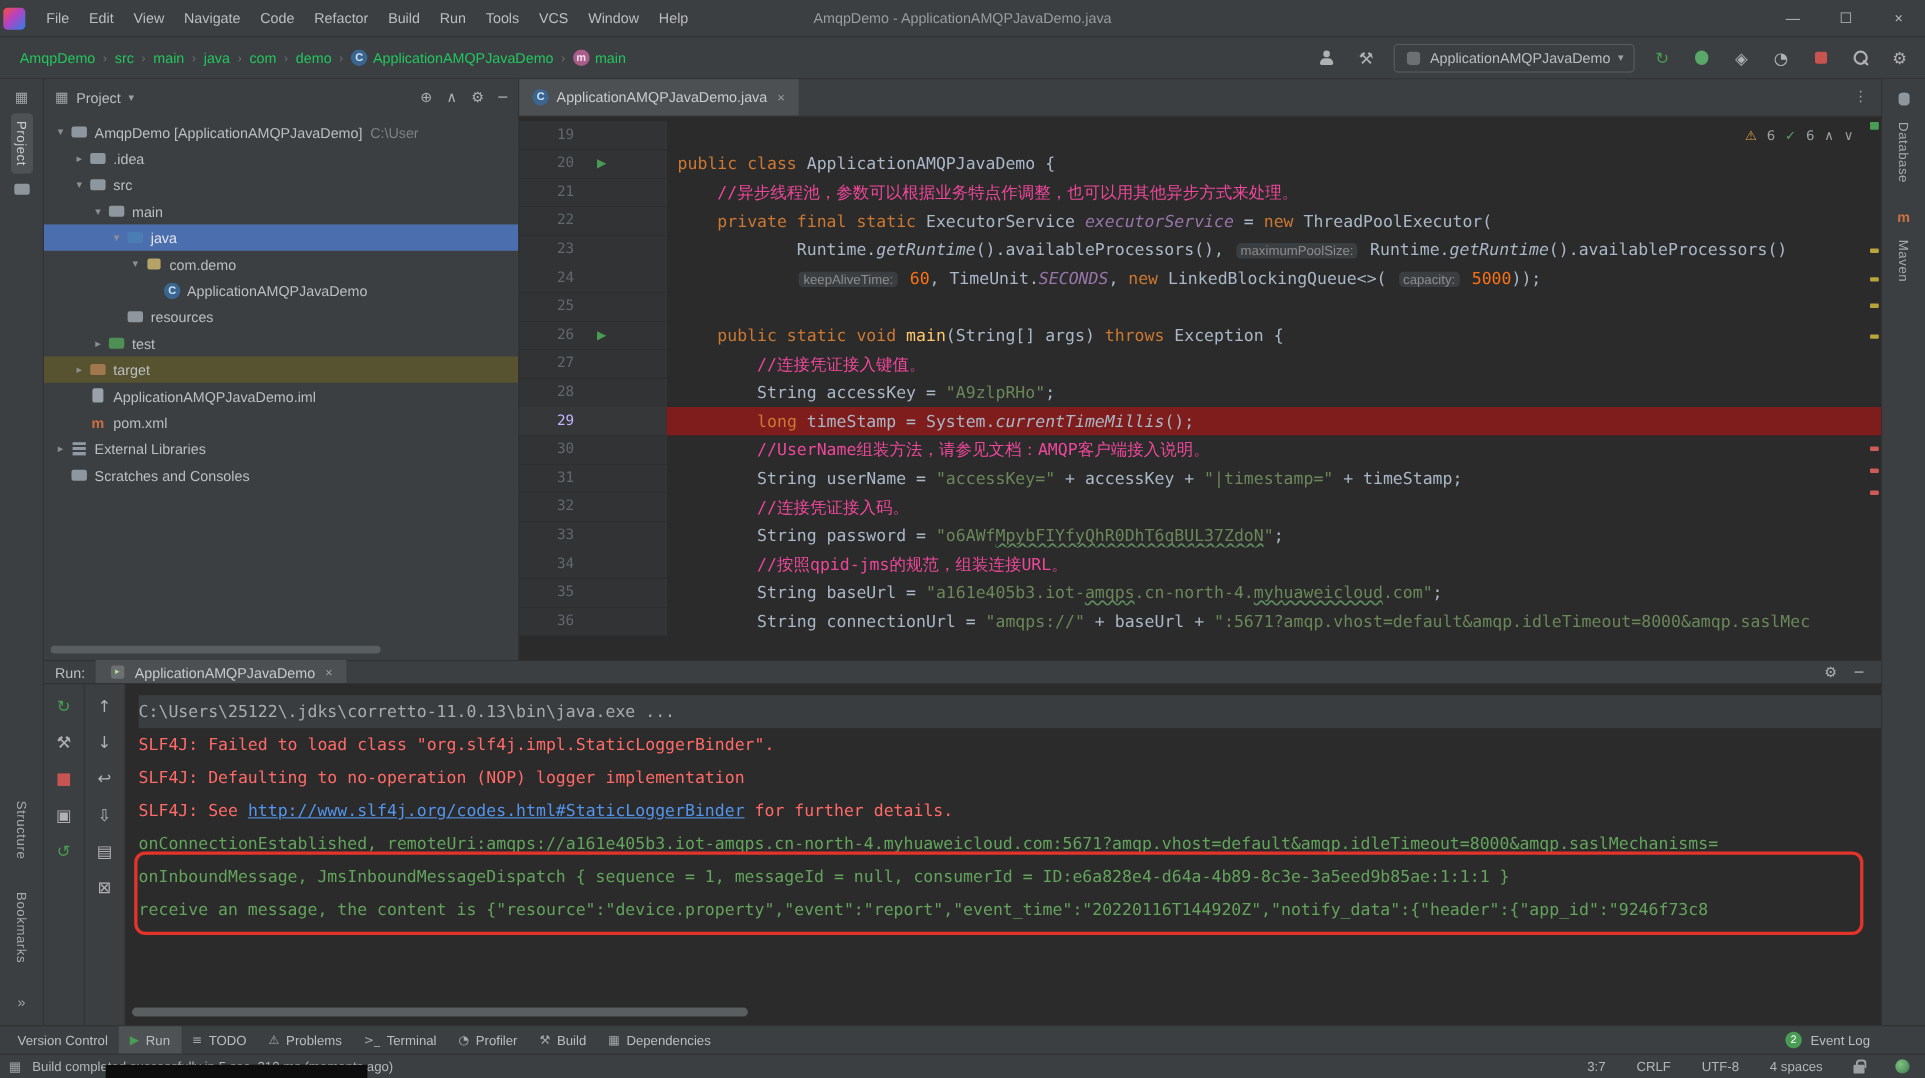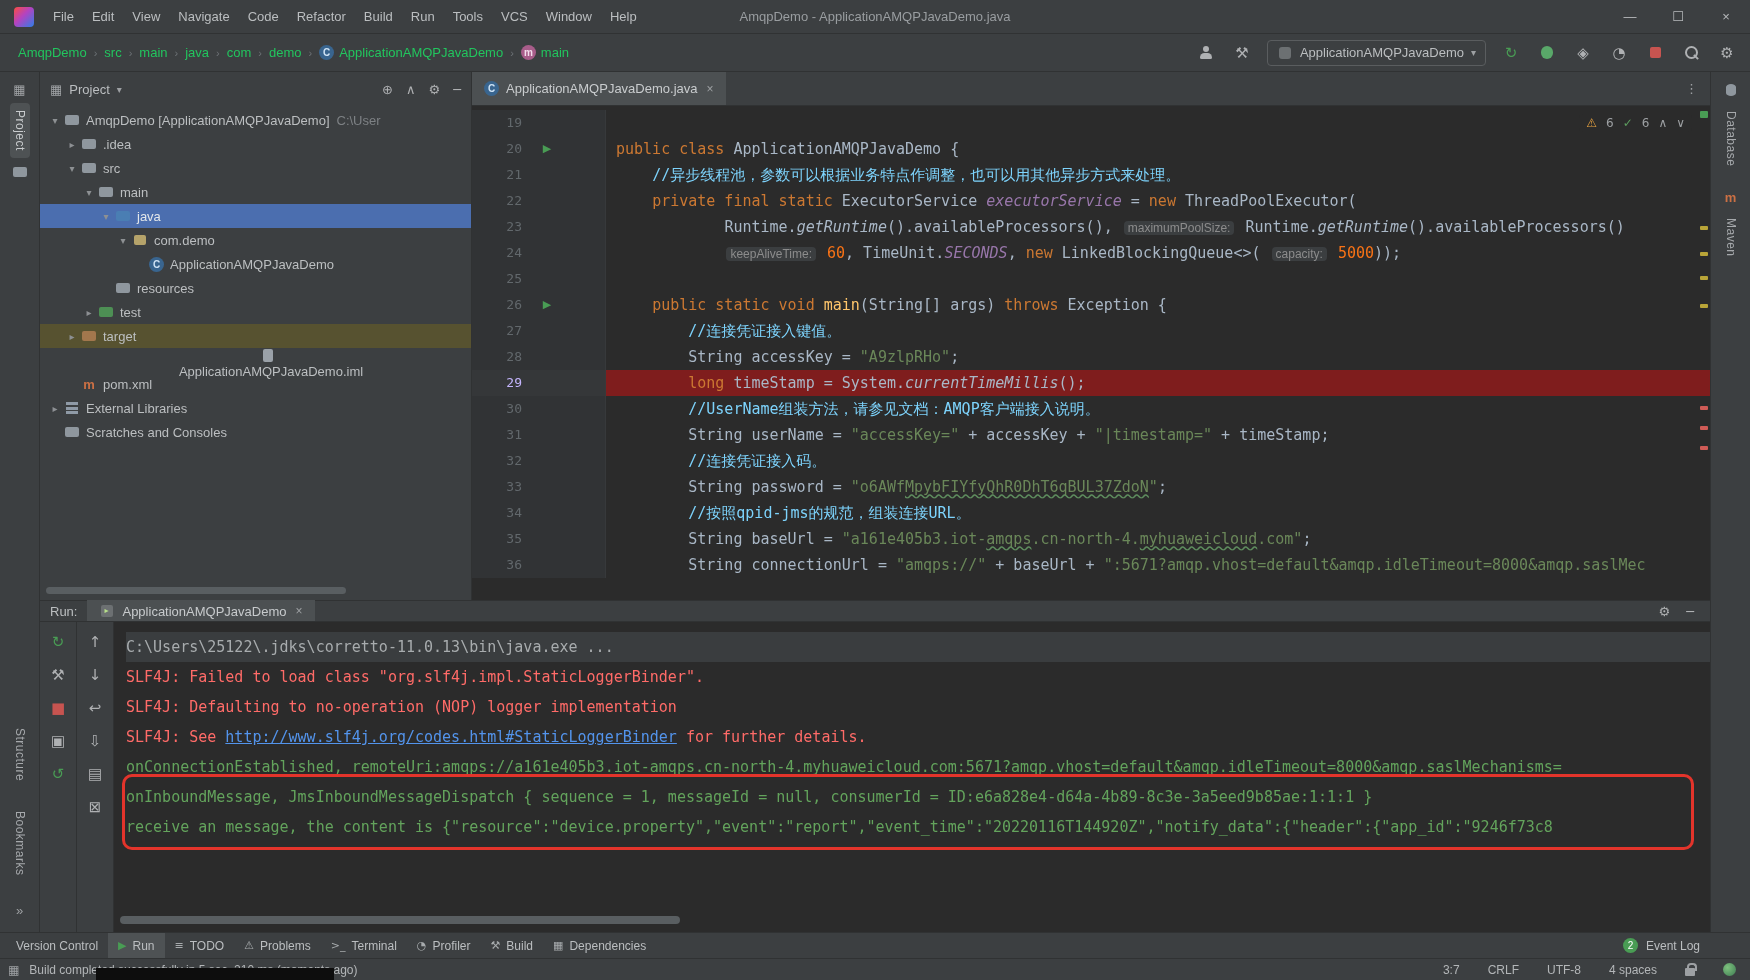--- a/index.html
+++ b/index.html
@@ -1,20 +1,20 @@
 <!DOCTYPE html>
 <html><head>
 <meta charset="utf-8">
 <style>
 *{margin:0;padding:0;box-sizing:border-box}
 body{background:#1e1e1e;font-family:"Liberation Sans","DejaVu Sans",sans-serif}
 .ide{width:1750px;height:980px;display:flex;flex-direction:column;background:#3c3f41;color:#bbbec0;font-size:13px;position:relative;overflow:hidden}
 .glyph,.icon-btn,.tbtn,.tw-ic,.chev,.chevron{font-family:"DejaVu Sans",sans-serif}
 
-.titlebar{height:34px;flex:none;display:flex;align-items:center;border-bottom:1px solid #303233;position:relative;padding-left:14px}
+.titlebar{height:34px;flex:none;display:flex;align-items:center;border-bottom:1px solid #303233;position:relative;padding-left:3px}
 .app-logo{width:20px;height:20px;border-radius:4px;background:linear-gradient(135deg,#fc4c3f 0%,#b343c1 45%,#2d7fe8 100%);margin-right:10px;flex:none}
 .menu-bar{display:flex;align-items:center;height:100%}
 .menu-item{padding:0 9px;line-height:34px;color:#bbbec0}
 .win-title{position:absolute;left:50%;transform:translateX(-50%);color:#999da0;white-space:nowrap}
 .win-controls{margin-left:auto;display:flex;height:100%}
 .win-btn{width:48px;display:flex;align-items:center;justify-content:center;color:#b7babc;font-size:13px}
 
 .navbar{height:38px;flex:none;display:flex;align-items:center;padding:0 12px 0 16px;border-bottom:1px solid #303233}
 .breadcrumbs{display:flex;align-items:center;white-space:nowrap;overflow:hidden}
 .crumb{display:flex;gap:5px;color:#22c55e;padding:0 2px}
@@ -93,21 +93,21 @@
 .code-line{display:flex;height:26px;line-height:26px;white-space:pre;overflow:hidden}
 .gutter{width:134px;flex:none;background:#313335;border-right:1px solid #37393b;display:flex;align-items:center;color:#62686c;font-size:13px}
 .lnum{width:50px;text-align:right;flex:none}
 .runslot{width:22px;margin-left:14px;flex:none;text-align:center;color:#499C54;font-size:11px;font-family:"DejaVu Sans",sans-serif}
 .code{flex:1;padding-left:10px;color:#a9b7c6}
 .code-line.caret .code{background:#7f1d1d}
 .code-line.caret .gutter{background:#353739}
 .code-line.caret .lnum{color:#c4b5fd}
 .tk-pl{color:#a9b7c6}
 .tk-kw{color:#cc7832}
-.tk-com{color:#7dd3fc}
+.tk-com{color:#ec4899}
 .tk-str{color:#6a8759}
 .tk-num{color:#f97316}
 .tk-fld{color:#9876aa;font-style:italic}
 .tk-sfld{color:#9876aa;font-style:italic}
 .tk-meth{color:#ffc66b}
 .tk-smeth{color:#a9b7c6;font-style:italic}
 .tk-hint{color:#8c8c8c;background:#3b3e40;border-radius:4px;padding:0 4px;font-size:12px;margin:0 2px;font-family:"Liberation Sans",sans-serif}
 .tk-wave{text-decoration:underline wavy #5e8d5e;text-decoration-skip-ink:none}
 .inspections{position:absolute;top:8px;right:18px;display:flex;align-items:center;gap:9px;color:#9da0a3;font-size:12px;background:rgba(43,43,43,.85);padding:2px 7px;border-radius:4px;font-family:"DejaVu Sans",sans-serif}
 .insp-warn{color:#eda641}
@@ -315,21 +315,21 @@
               <div class="tree-row" style="padding-left: 42px;">
                 <span class="chevron">▸</span>
                 <span class="ic ic-folder-test"></span>
                 <span class="tree-label">test</span>
               </div>
               <div class="tree-row highlighted" style="padding-left: 25px;">
                 <span class="chevron">▸</span>
                 <span class="ic ic-folder-excl"></span>
                 <span class="tree-label">target</span>
               </div>
-              <div class="tree-row" style="padding-left: 25px; flex-direction: column;">
+              <div class="tree-row" style="padding-left: 25px;">
                 <span class="chevron"></span>
                 <span class="ic ic-iml"></span>
                 <span class="tree-label">ApplicationAMQPJavaDemo.iml</span>
               </div>
               <div class="tree-row" style="padding-left: 25px;">
                 <span class="chevron"></span>
                 <span class="ic ic-maven"></span>
                 <span class="tree-label">pom.xml</span>
               </div>
               <div class="tree-row" style="padding-left: 8px;">

